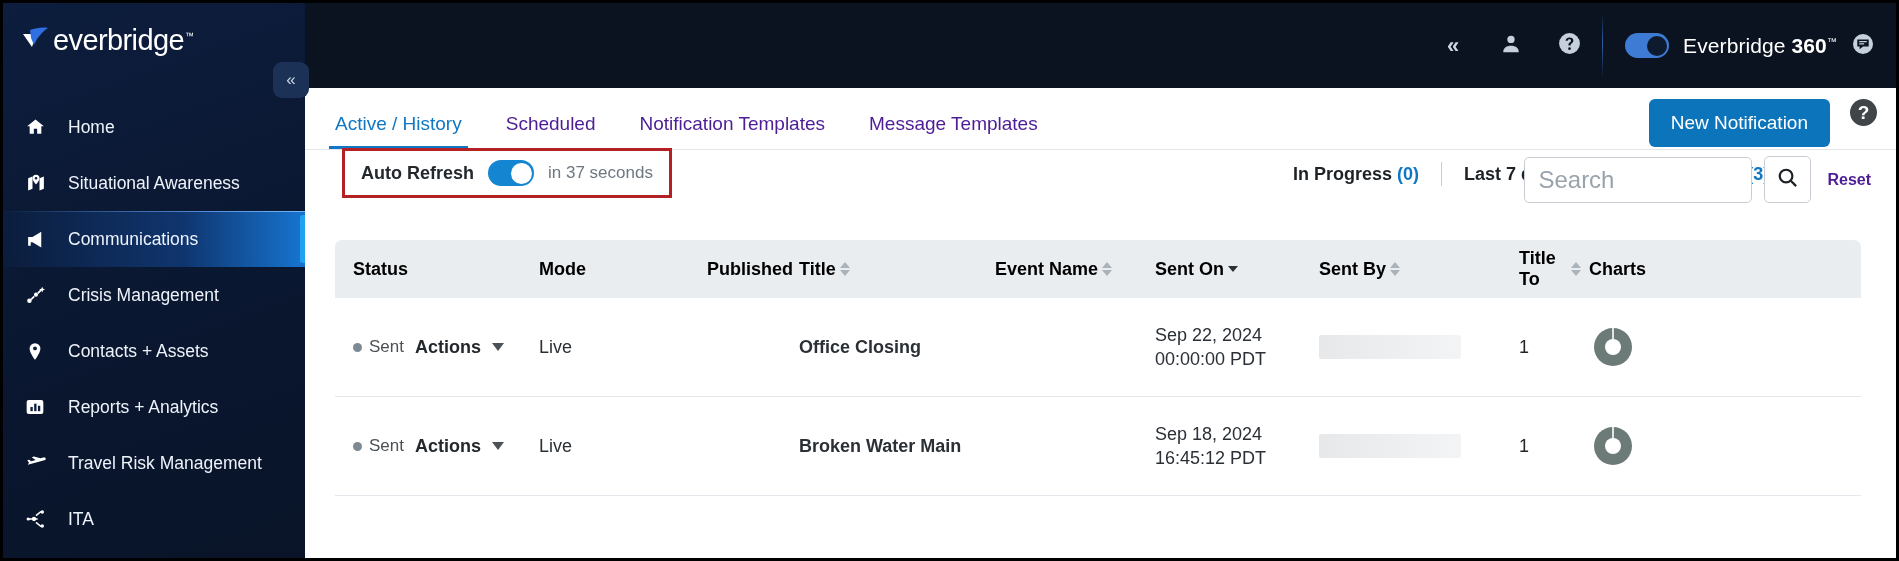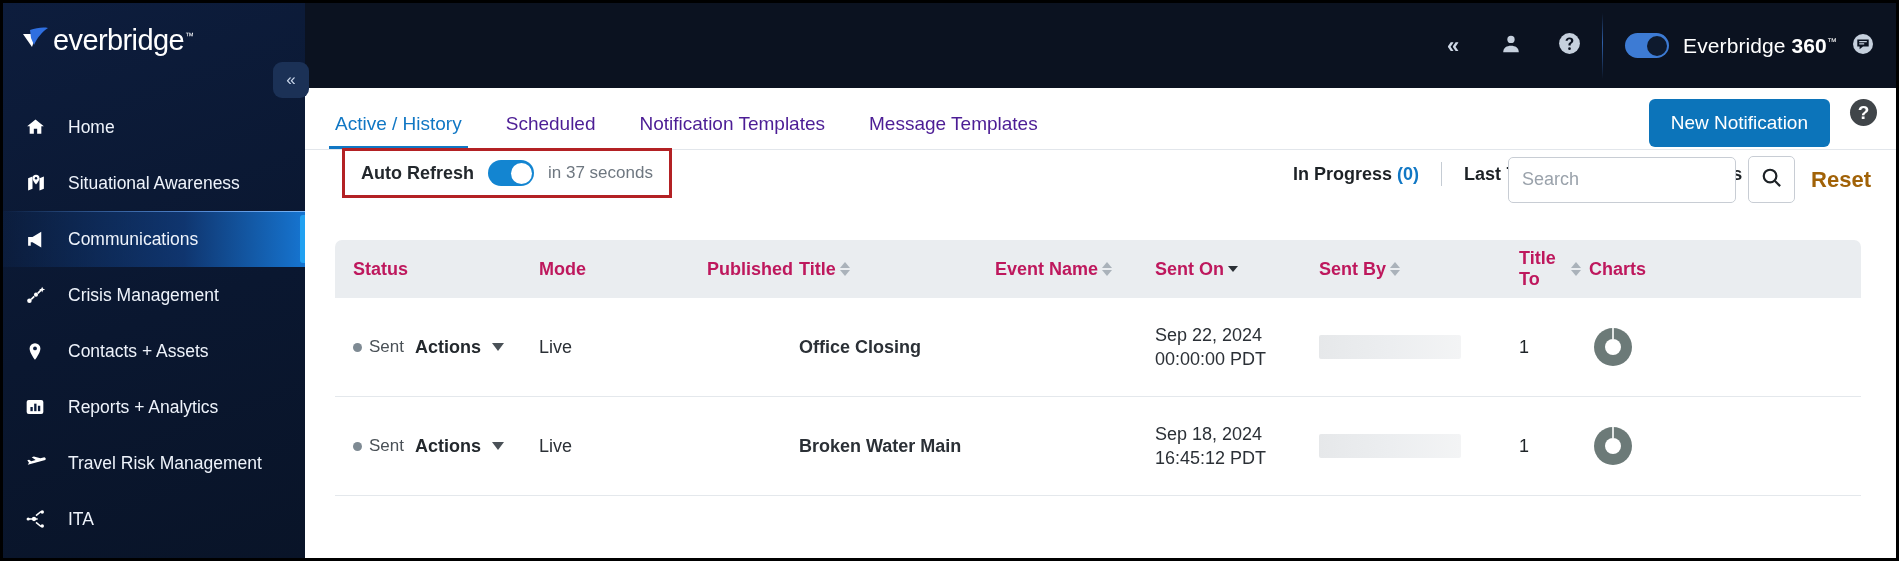--- a/index.html
+++ b/index.html
@@ -221,43 +221,43 @@
 
   #search-wrap {
     position: absolute; right: 28px; top: 22px;
     display: flex; align-items: center; gap: 12px;
   }
   #search-input {
     width: 228px; height: 46px;
     border: 1px solid #c8cdd4;
     border-radius: 5px;
     padding: 0 13px;
-    font-size: 18px;
+    font-size: 24px;
     color: #23282d;
     font-family: "Liberation Sans", sans-serif;
     outline: none;
   }
   #search-input::placeholder { color: #9aa2ab; }
   #search-btn {
     width: 47px; height: 47px;
     border: 1px solid #c8cdd4; border-radius: 5px;
     background: #ffffff;
     display:flex; align-items:center; justify-content:center;
     cursor: pointer;
   }
-  #reset-link { font-size: 22px; font-weight: bold; color: #a16207; cursor: pointer; margin-left: 4px; }
+  #reset-link { font-size: 16px; font-weight: bold; color: #4c1d95; cursor: pointer; margin-left: 4px; }
 
   
   #table { position: absolute; left: 30px; top: 152px; width: 1526px; }
   .trow { display: flex; align-items: center; }
   #thead {
     background: #eaedf0;
     border-radius: 7px 7px 0 0;
     height: 58px;
-    font-size: 18px; font-weight: bold; color: #be185d;
+    font-size: 18px; font-weight: bold; color: #000000;
   }
   .th, .td { padding: 0 4px; display:flex; align-items:center; }
   .c-status   { width: 200px; padding-left: 18px; }
   .c-mode     { width: 168px; }
   .c-published{ width: 92px; }
   .c-title    { width: 196px; }
   .c-event    { width: 160px; }
   .c-senton   { width: 164px; }
   .c-sentby   { width: 200px; }
   .c-sentto   { width: 70px; }

